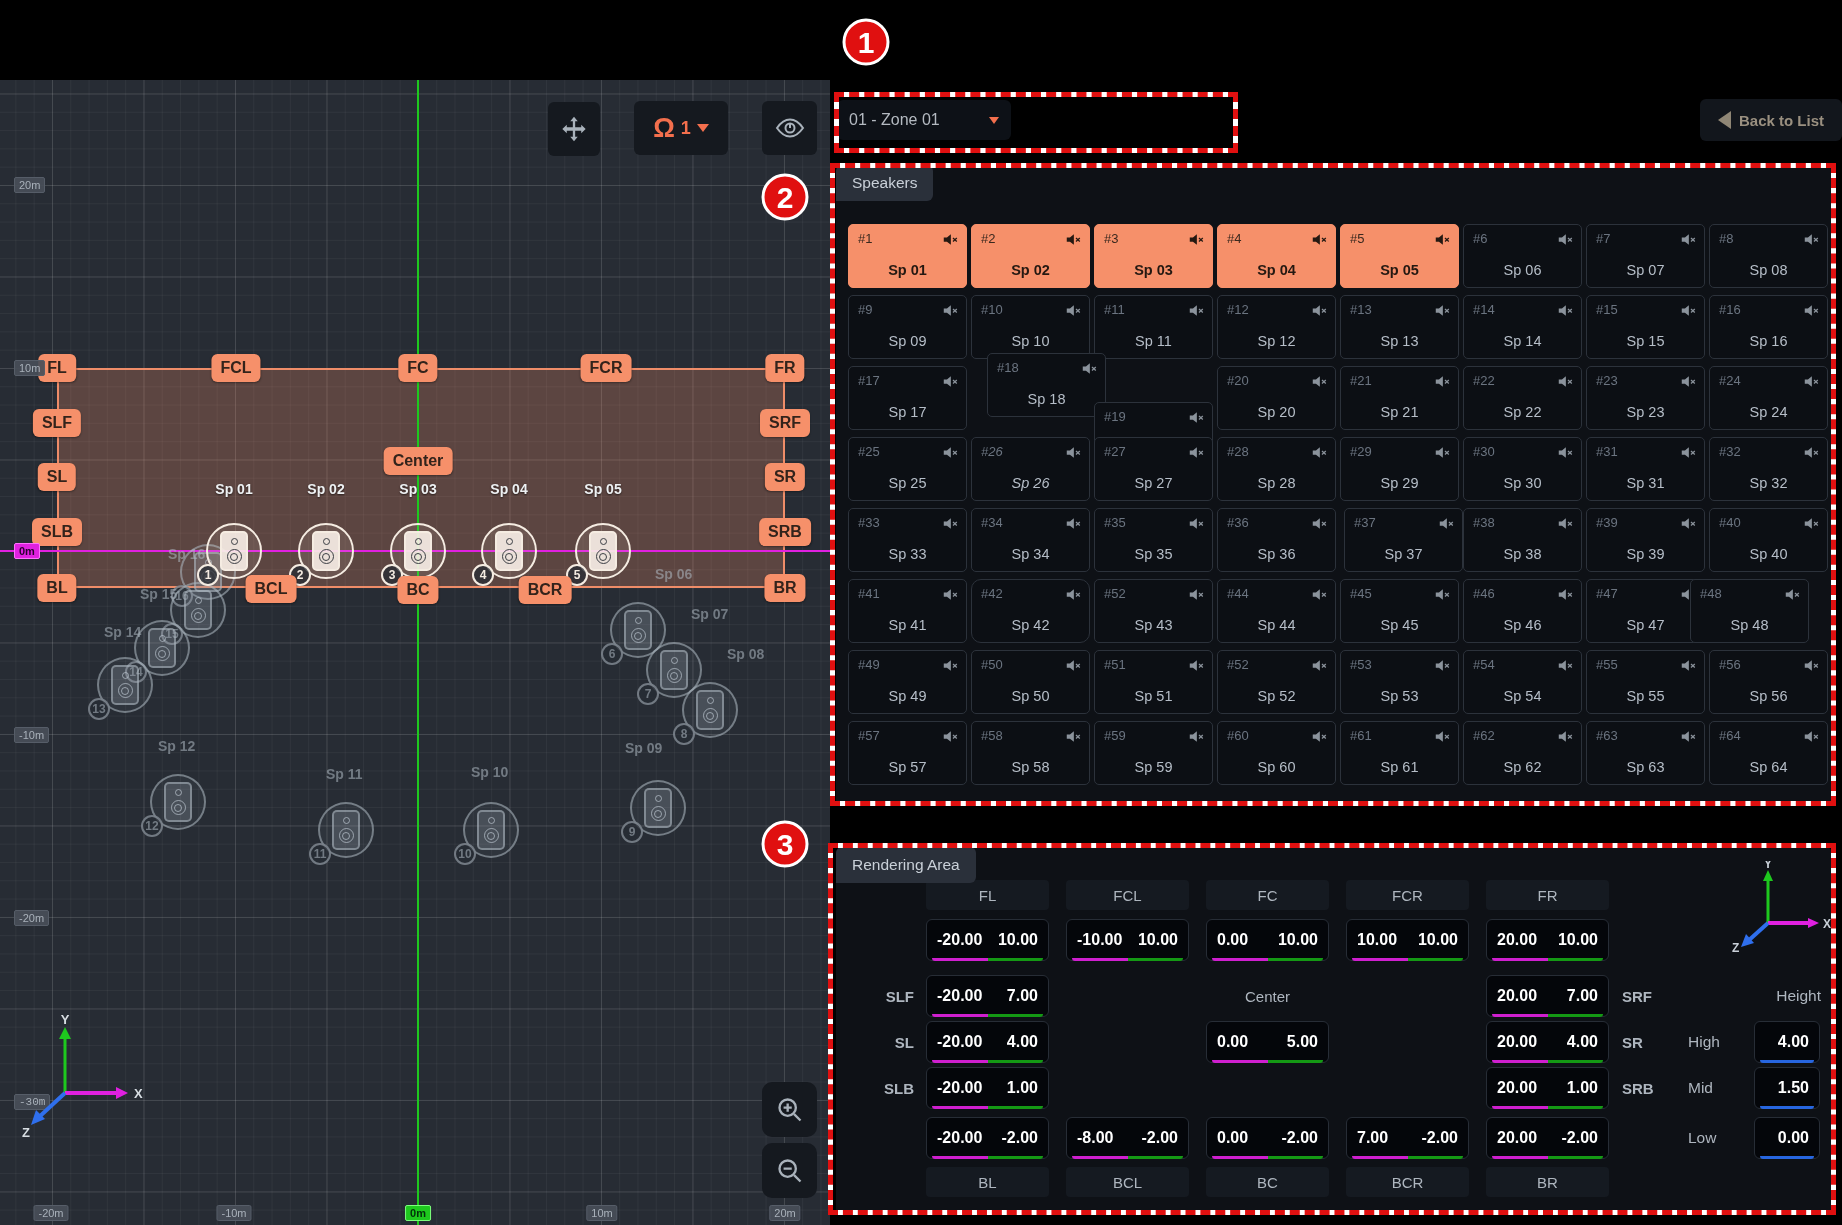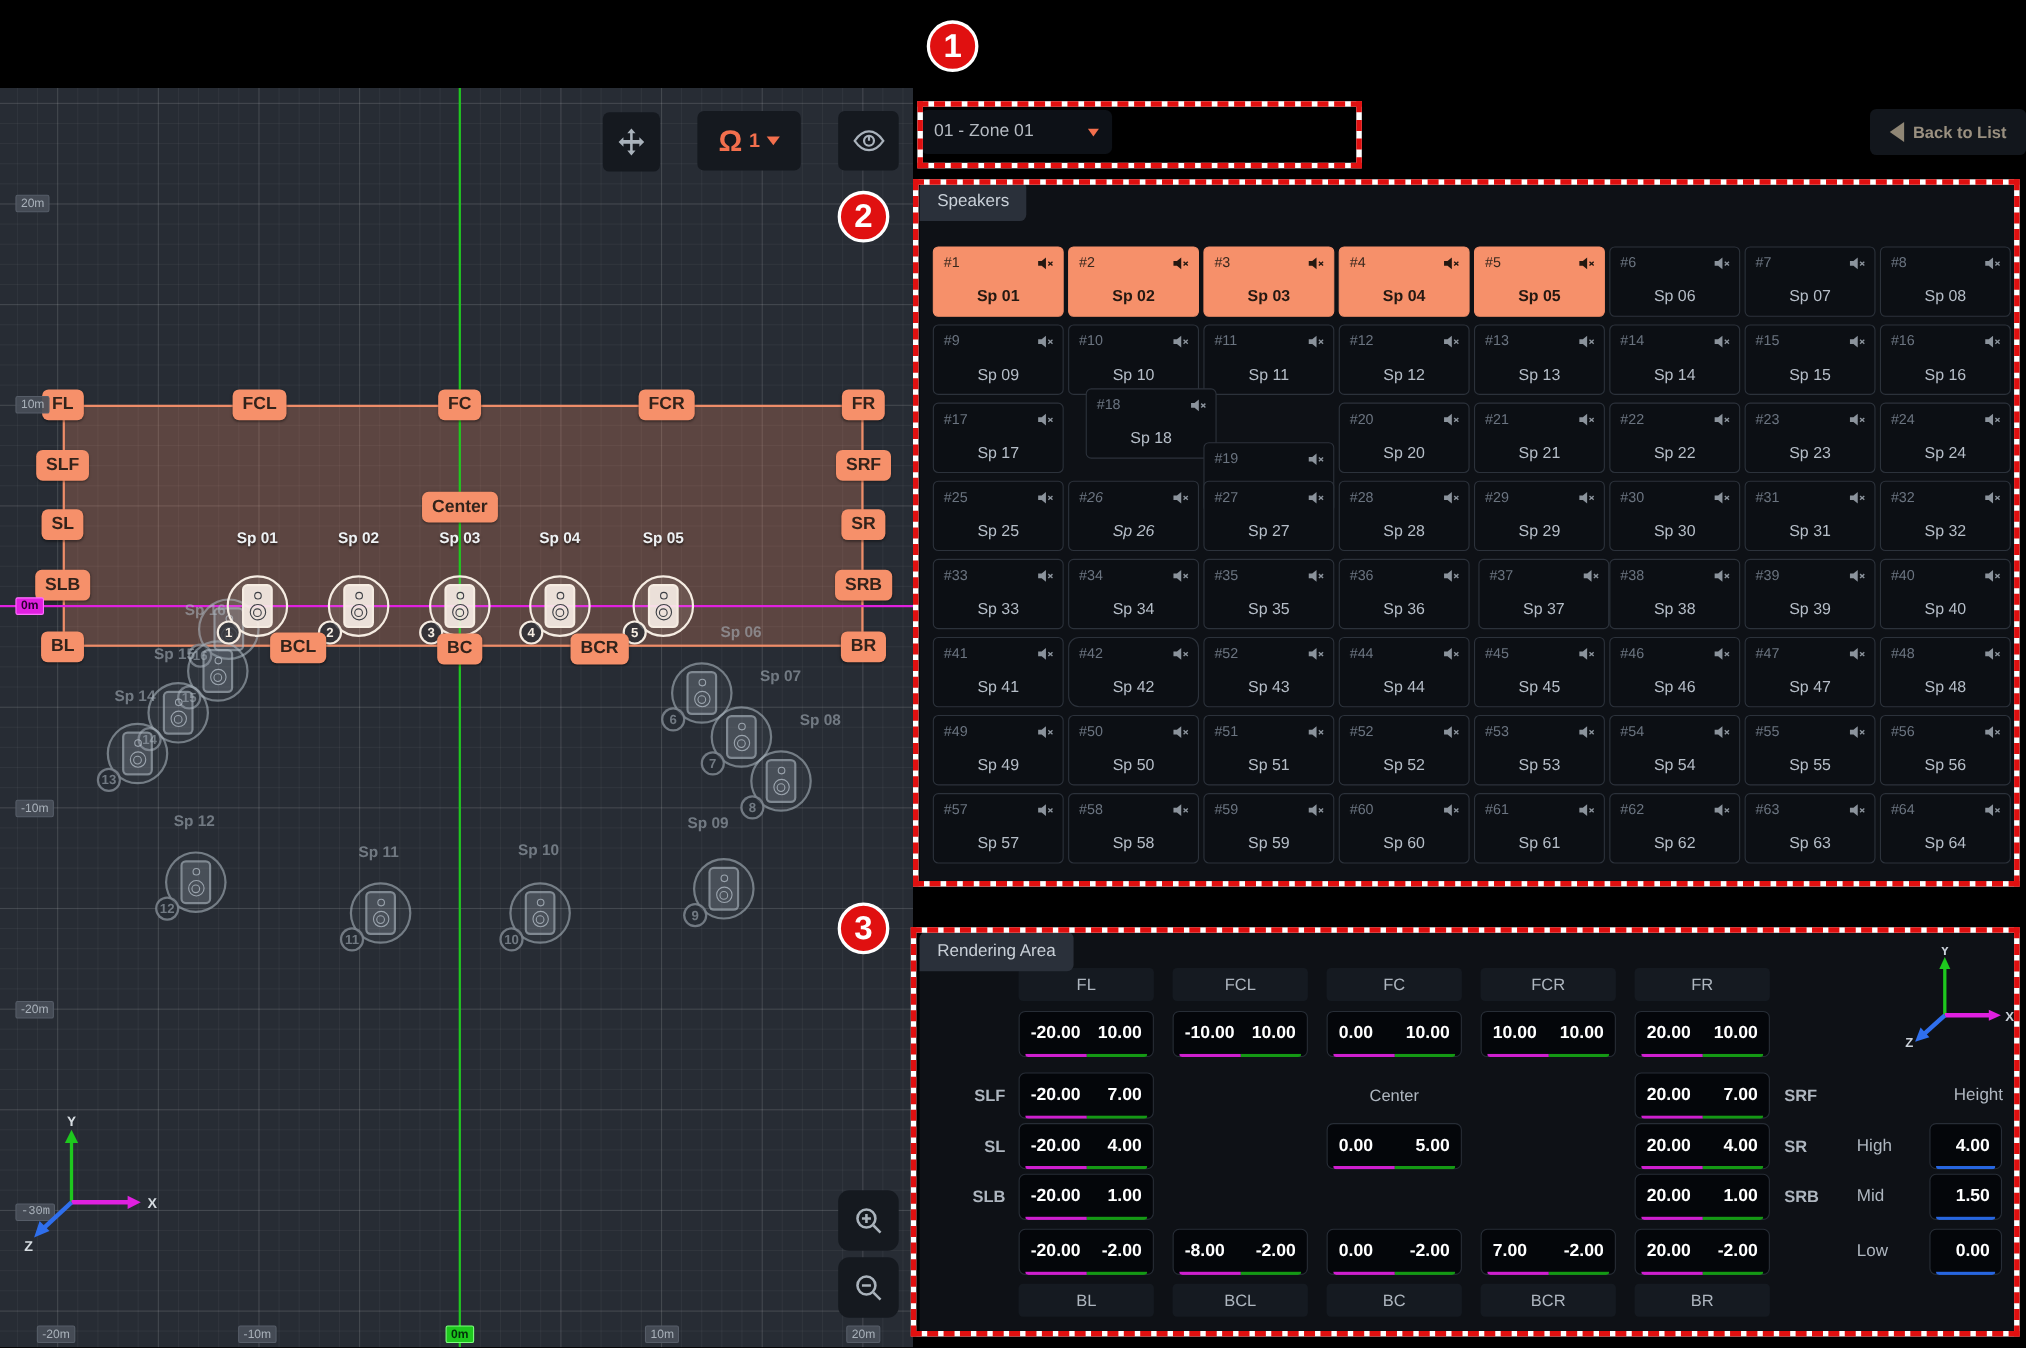--- a/index.html
+++ b/index.html
@@ -725,21 +725,21 @@
           <div class="clabel">Sp 46</div>
         </div>
         <div class="cell" style="left: 750px; top: 414px;">
           <div class="cid">#47</div>
           <div class="mute"><svg width="17" height="17" viewBox="0 0 24 24">
               <path d="M2.5 9v6h4.5l5.5 4.5v-15L7 9H2.5z" fill="currentColor"></path>
               <path d="M15.5 9.8l5.4 4.9M20.9 9.8l-5.4 4.9" stroke="currentColor" stroke-width="1.8" fill="none"></path>
             </svg></div>
           <div class="clabel">Sp 47</div>
         </div>
-        <div class="cell" style="left: 873px; top: 414px; padding-left: 28px;">
+        <div class="cell" style="left: 854px; top: 414px; padding-left: 28px;">
           <div class="cid">#48</div>
           <div class="mute"><svg width="17" height="17" viewBox="0 0 24 24">
               <path d="M2.5 9v6h4.5l5.5 4.5v-15L7 9H2.5z" fill="currentColor"></path>
               <path d="M15.5 9.8l5.4 4.9M20.9 9.8l-5.4 4.9" stroke="currentColor" stroke-width="1.8" fill="none"></path>
             </svg></div>
           <div class="clabel">Sp 48</div>
         </div>
         <div class="cell" style="left: 12px; top: 485px;">
           <div class="cid">#49</div>
           <div class="mute"><svg width="17" height="17" viewBox="0 0 24 24">

